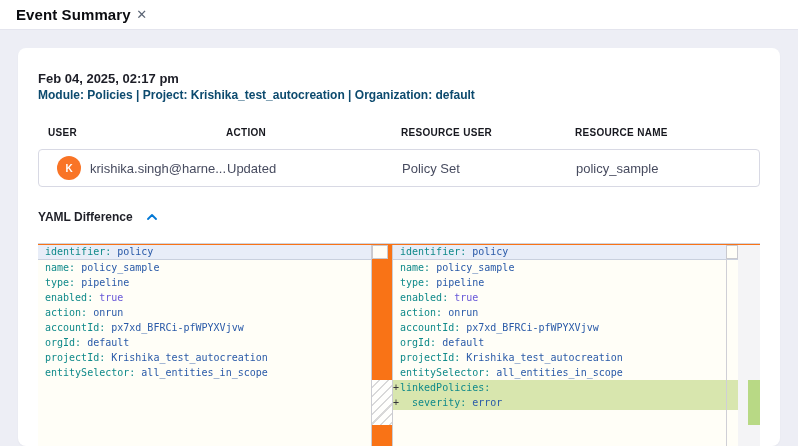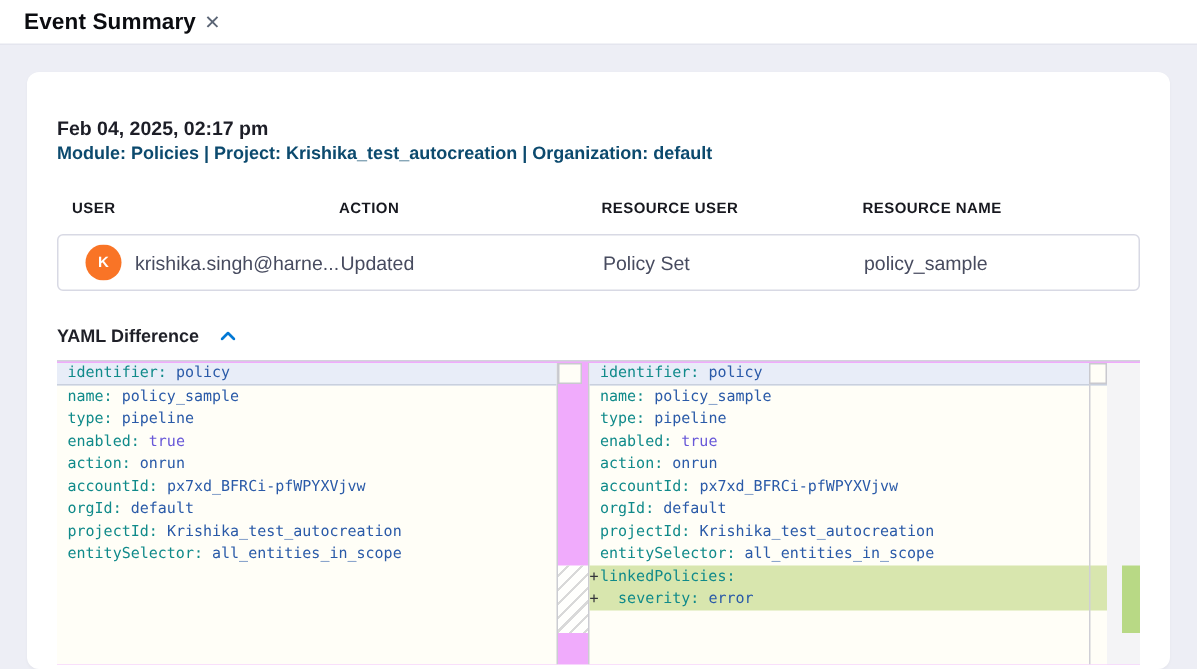--- a/index.html
+++ b/index.html
@@ -9,40 +9,40 @@
   }
   *{box-sizing:border-box; margin:0; padding:0;}
   html,body{width:798px; height:446px; overflow:hidden; background:#fff;
     font-family:"Liberation Sans", sans-serif; -webkit-font-smoothing:antialiased;}
   .topbar{height:30px; background:#fff; border-bottom:1px solid #e4e5ee;
     display:flex; align-items:center; justify-content:flex-start; padding:0 16px;}
   .page-title{font-size:15px; font-weight:700; color:#0b0c10; letter-spacing:.1px;}
   .close-btn{width:22px; height:22px; display:flex; align-items:center; justify-content:center;
     color:#5b6575; font-size:13px; cursor:pointer; user-select:none;}
   .body{height:416px; background:var(--lav); padding:18px 18px 0;}
-  .card{background:#fff; border-radius:8px; height:398px; padding:30px 20px;
+  .card{background:#fff; border-radius:8px; height:398px; padding:23px 20px;
     box-shadow:0 1px 2px rgba(40,41,61,.04);}
   .timestamp{font-size:13px; font-weight:700; color:#1d1e27;}
   .context{font-size:12px; color:#0c4a6e; margin-top:2px;font-weight:bold;}
   .thead{margin-top:25px; display:grid; grid-template-columns:178px 175px 174px 1fr;
     padding:0 10px; font-size:10px; font-weight:700; color:#17181f; letter-spacing:.3px;}
   .thead span{white-space:nowrap;}
   .row{margin-top:11px; border:1px solid #d8d9e4; border-radius:4px; height:38px;
     display:grid; grid-template-columns:188px 175px 174px 1fr; align-items:center;
     font-size:13px; color:#474b5f; background:#fff;}
   .user-cell{display:flex; align-items:center; gap:9px; padding-left:18px; overflow:hidden;}
   .avatar{width:24px; height:24px; border-radius:50%; background:var(--avatar); flex:0 0 24px;
     color:#fff; font-size:10px; font-weight:700; display:flex; align-items:center; justify-content:center;}
   .user-name{white-space:nowrap;}
   .yaml-row{margin-top:23px; display:flex; align-items:center; gap:12px;}
   .yaml-label{font-size:12px; font-weight:700; color:#1f2028;}
   .chev{display:flex; cursor:pointer; padding:2px;}
   
-  .diff{position:relative; margin-top:9px; height:203px; width:722px;
-    border-top:1px solid #d2d3db; background:#f0abfc; overflow:hidden;}
+  .diff{position:relative; margin-top:19px; height:203px; width:722px;
+    border-top:1px solid #d2d3db; background:#f97316; overflow:hidden;}
   .pane{position:absolute; top:1px; bottom:0; background:var(--pane-bg);}
   .pane-left{left:0; width:334px; border-right:1px solid #cbccd2;}
   .pane-right{left:354px; width:346px; border-left:1px solid #cbccd2;}
   .ruler{position:absolute; top:0; bottom:0; left:333px; width:1px; background:#cfcfd6;}
   .code-line{height:15px; line-height:15px; font-family:"DejaVu Sans Mono", monospace;
     font-size:10px; white-space:pre; padding-left:7px; color:#333;}
   .pane-right .code-line{padding-left:0;}
   .pane-right .marker{display:inline-block; width:7px; color:var(--code-punct);}
   .code-line.active{background:#e8edf8; border-bottom:1px solid #c9d0de; line-height:14px;}
   .code-line.added{background:var(--added-bg);}

